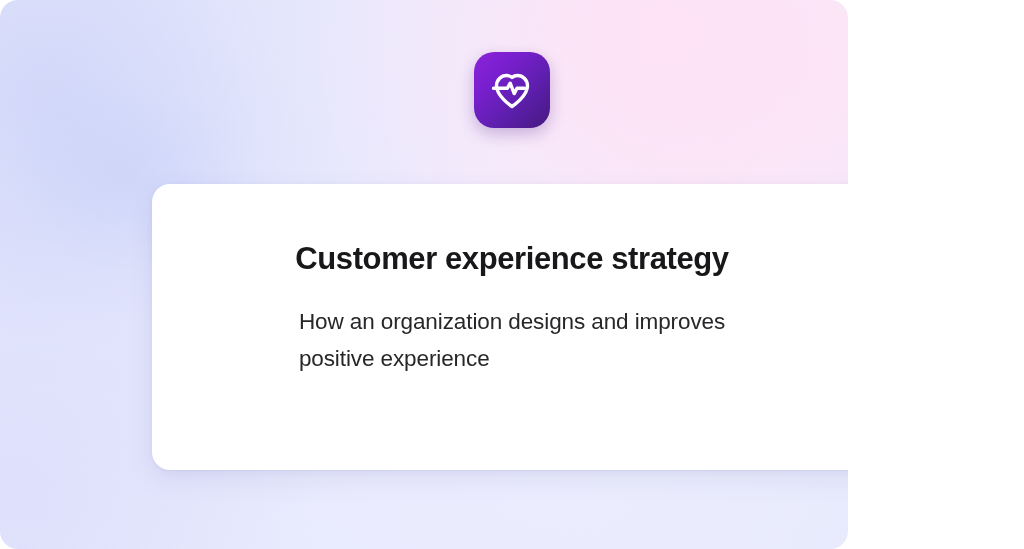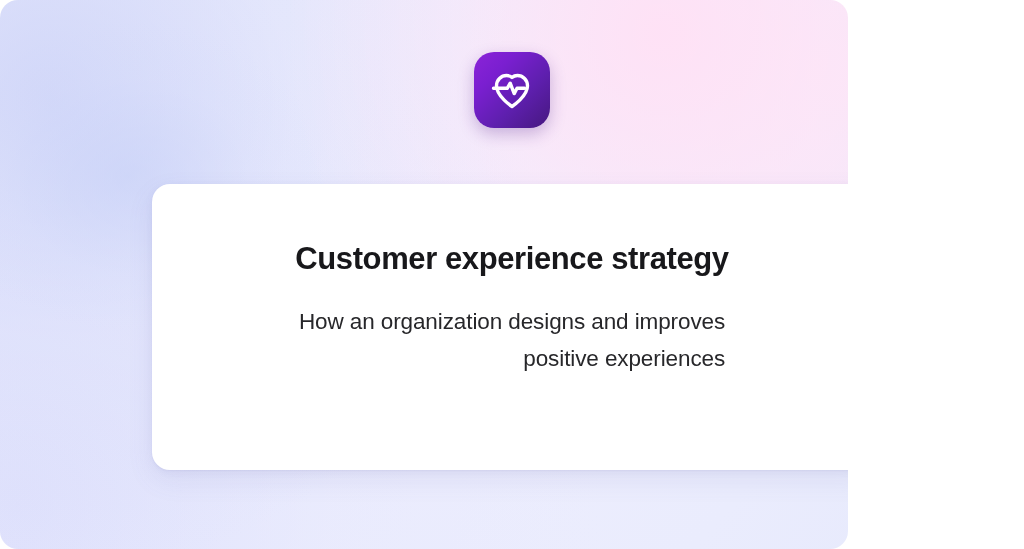--- a/index.html
+++ b/index.html
@@ -99,21 +99,21 @@
     line-height: 1.2;
   }
 
   .card-body {
     margin: 0;
     margin-top: 26px;
     font-size: 22.5px;
     font-weight: normal;
     color: #27272a;
     line-height: 37px;
-    text-align: right;
+    text-align: left;
     max-width: 520px;
     letter-spacing: -0.1px;
   }
   .card-body .line {
     display: block;
   }
 </style>
 </head>
 <body>
 
@@ -132,18 +132,18 @@
                    C 39.5 30.5, 24 40.5, 24 40.5 Z" fill="none" stroke="#ffffff" stroke-width="3.4" stroke-linecap="round" stroke-linejoin="round"></path>
           <path d="M5.5 22.3 H 19.2 L 22.2 17.2 L 26.2 27.6 L 29.0 22.3 H 36.5" fill="none" stroke="#ffffff" stroke-width="3.4" stroke-linecap="round" stroke-linejoin="round"></path>
         </svg>
       </span>
     </div>
 
     <div class="card">
       <h1 class="card-title">Customer experience strategy</h1>
       <p class="card-body">
         <span class="line">How an organization designs and improves</span>
-        <span class="line">positive experiences</span>
+        <span class="line">positive experience</span>
       </p>
     </div>
 
   </div>
 </div>
 
 </body></html>

